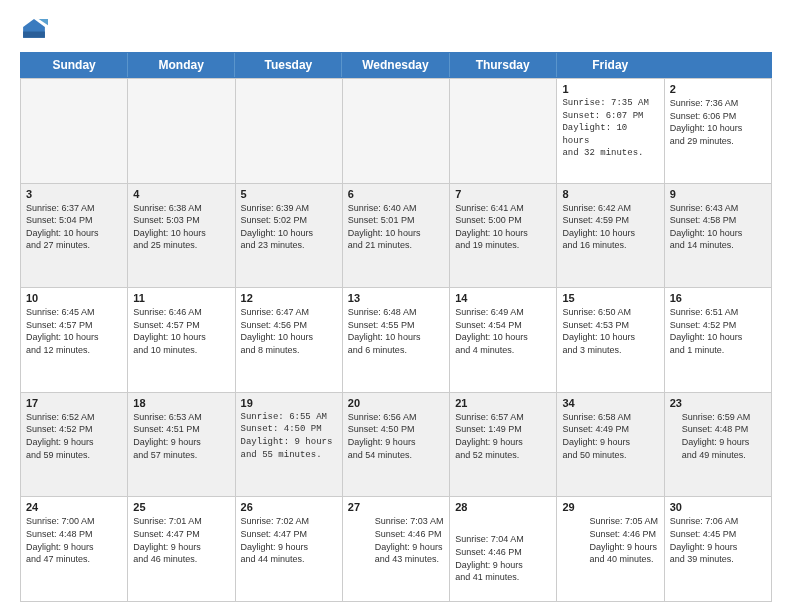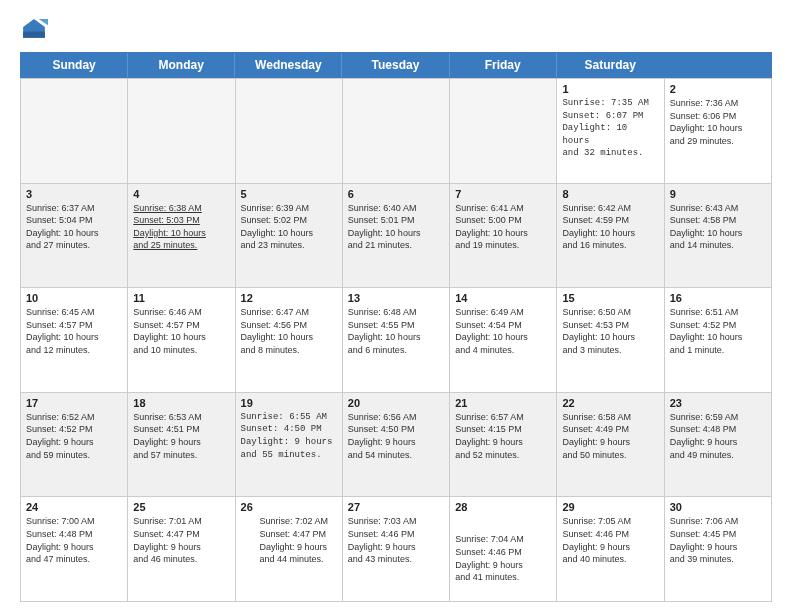--- a/index.html
+++ b/index.html
@@ -134,24 +134,24 @@
     <div class="title-block">
       <div class="main-title"></div>
       <div class="subtitle"></div>
     </div>
   </div>
 
   <div class="calendar">
     <div class="cal-header">
         <div class="cal-header-cell">Sunday</div>
         <div class="cal-header-cell">Monday</div>
+        <div class="cal-header-cell">Tuesday</div>
         <div class="cal-header-cell">Wednesday</div>
-        <div class="cal-header-cell">Tuesday</div>
+        <div class="cal-header-cell">Thursday</div>
         <div class="cal-header-cell">Friday</div>
-        <div class="cal-header-cell">Saturday</div>
       </div>
     <div class="cal-body">
         <div class="cal-cell empty"></div>
         <div class="cal-cell empty"></div>
         <div class="cal-cell empty"></div>
         <div class="cal-cell empty"></div>
         <div class="cal-cell empty"></div>
         <div class="cal-cell">
           <div class="day-num">1</div>
           <div class="day-info" style="white-space: pre-line; font-family: Liberation Mono, monospace;">Sunrise: 7:35 AM
@@ -168,21 +168,21 @@
         </div>
         <div class="cal-cell shaded">
           <div class="day-num">3</div>
           <div class="day-info" style="white-space: pre-line;">Sunrise: 6:37 AM
 Sunset: 5:04 PM
 Daylight: 10 hours
 and 27 minutes.</div>
         </div>
         <div class="cal-cell shaded">
           <div class="day-num">4</div>
-          <div class="day-info" style="white-space: pre-line; text-decoration: underline;">Sunrise: 6:38 AM
+          <div class="day-info" style="white-space: pre-line;">Sunrise: 6:38 AM
 Sunset: 5:03 PM
 Daylight: 10 hours
 and 25 minutes.</div>
         </div>
         <div class="cal-cell shaded">
           <div class="day-num">5</div>
           <div class="day-info" style="white-space: pre-line;">Sunrise: 6:39 AM
 Sunset: 5:02 PM
 Daylight: 10 hours
 and 23 minutes.</div>
@@ -288,76 +288,76 @@
         <div class="cal-cell shaded">
           <div class="day-num">20</div>
           <div class="day-info" style="white-space: pre-line;">Sunrise: 6:56 AM
 Sunset: 4:50 PM
 Daylight: 9 hours
 and 54 minutes.</div>
         </div>
         <div class="cal-cell shaded">
           <div class="day-num">21</div>
           <div class="day-info" style="white-space: pre-line;">Sunrise: 6:57 AM
-Sunset: 4:15 PM
+Sunset: 1:49 PM
 Daylight: 9 hours
 and 52 minutes.</div>
         </div>
         <div class="cal-cell shaded">
-          <div class="day-num">22</div>
+          <div class="day-num">34</div>
           <div class="day-info" style="white-space: pre-line;">Sunrise: 6:58 AM
 Sunset: 4:49 PM
 Daylight: 9 hours
 and 50 minutes.</div>
         </div>
         <div class="cal-cell shaded">
           <div class="day-num">23</div>
-          <div class="day-info" style="white-space: pre-line;">Sunrise: 6:59 AM
+          <div class="day-info" style="white-space: pre-line; margin-left: 12px;">Sunrise: 6:59 AM
 Sunset: 4:48 PM
 Daylight: 9 hours
 and 49 minutes.</div>
         </div>
         <div class="cal-cell">
           <div class="day-num">24</div>
           <div class="day-info" style="white-space: pre-line;">Sunrise: 7:00 AM
 Sunset: 4:48 PM
 Daylight: 9 hours
 and 47 minutes.</div>
         </div>
         <div class="cal-cell">
           <div class="day-num">25</div>
           <div class="day-info" style="white-space: pre-line;">Sunrise: 7:01 AM
 Sunset: 4:47 PM
 Daylight: 9 hours
 and 46 minutes.</div>
         </div>
         <div class="cal-cell">
           <div class="day-num">26</div>
-          <div class="day-info" style="white-space: pre-line; margin-left: 19px;">Sunrise: 7:02 AM
+          <div class="day-info" style="white-space: pre-line;">Sunrise: 7:02 AM
 Sunset: 4:47 PM
 Daylight: 9 hours
 and 44 minutes.</div>
         </div>
         <div class="cal-cell">
           <div class="day-num">27</div>
-          <div class="day-info" style="white-space: pre-line;">Sunrise: 7:03 AM
+          <div class="day-info" style="white-space: pre-line; margin-left: 27px;">Sunrise: 7:03 AM
 Sunset: 4:46 PM
 Daylight: 9 hours
 and 43 minutes.</div>
         </div>
         <div class="cal-cell">
           <div class="day-num">28</div>
           <div class="day-info" style="white-space: pre-line; margin-top: 20px;">Sunrise: 7:04 AM
 Sunset: 4:46 PM
 Daylight: 9 hours
 and 41 minutes.</div>
         </div>
         <div class="cal-cell">
           <div class="day-num">29</div>
-          <div class="day-info" style="white-space: pre-line;">Sunrise: 7:05 AM
+          <div class="day-info" style="white-space: pre-line; margin-left: 27px;">Sunrise: 7:05 AM
 Sunset: 4:46 PM
 Daylight: 9 hours
 and 40 minutes.</div>
         </div>
         <div class="cal-cell">
           <div class="day-num">30</div>
           <div class="day-info" style="white-space: pre-line;">Sunrise: 7:06 AM
 Sunset: 4:45 PM
 Daylight: 9 hours
 and 39 minutes.</div>

